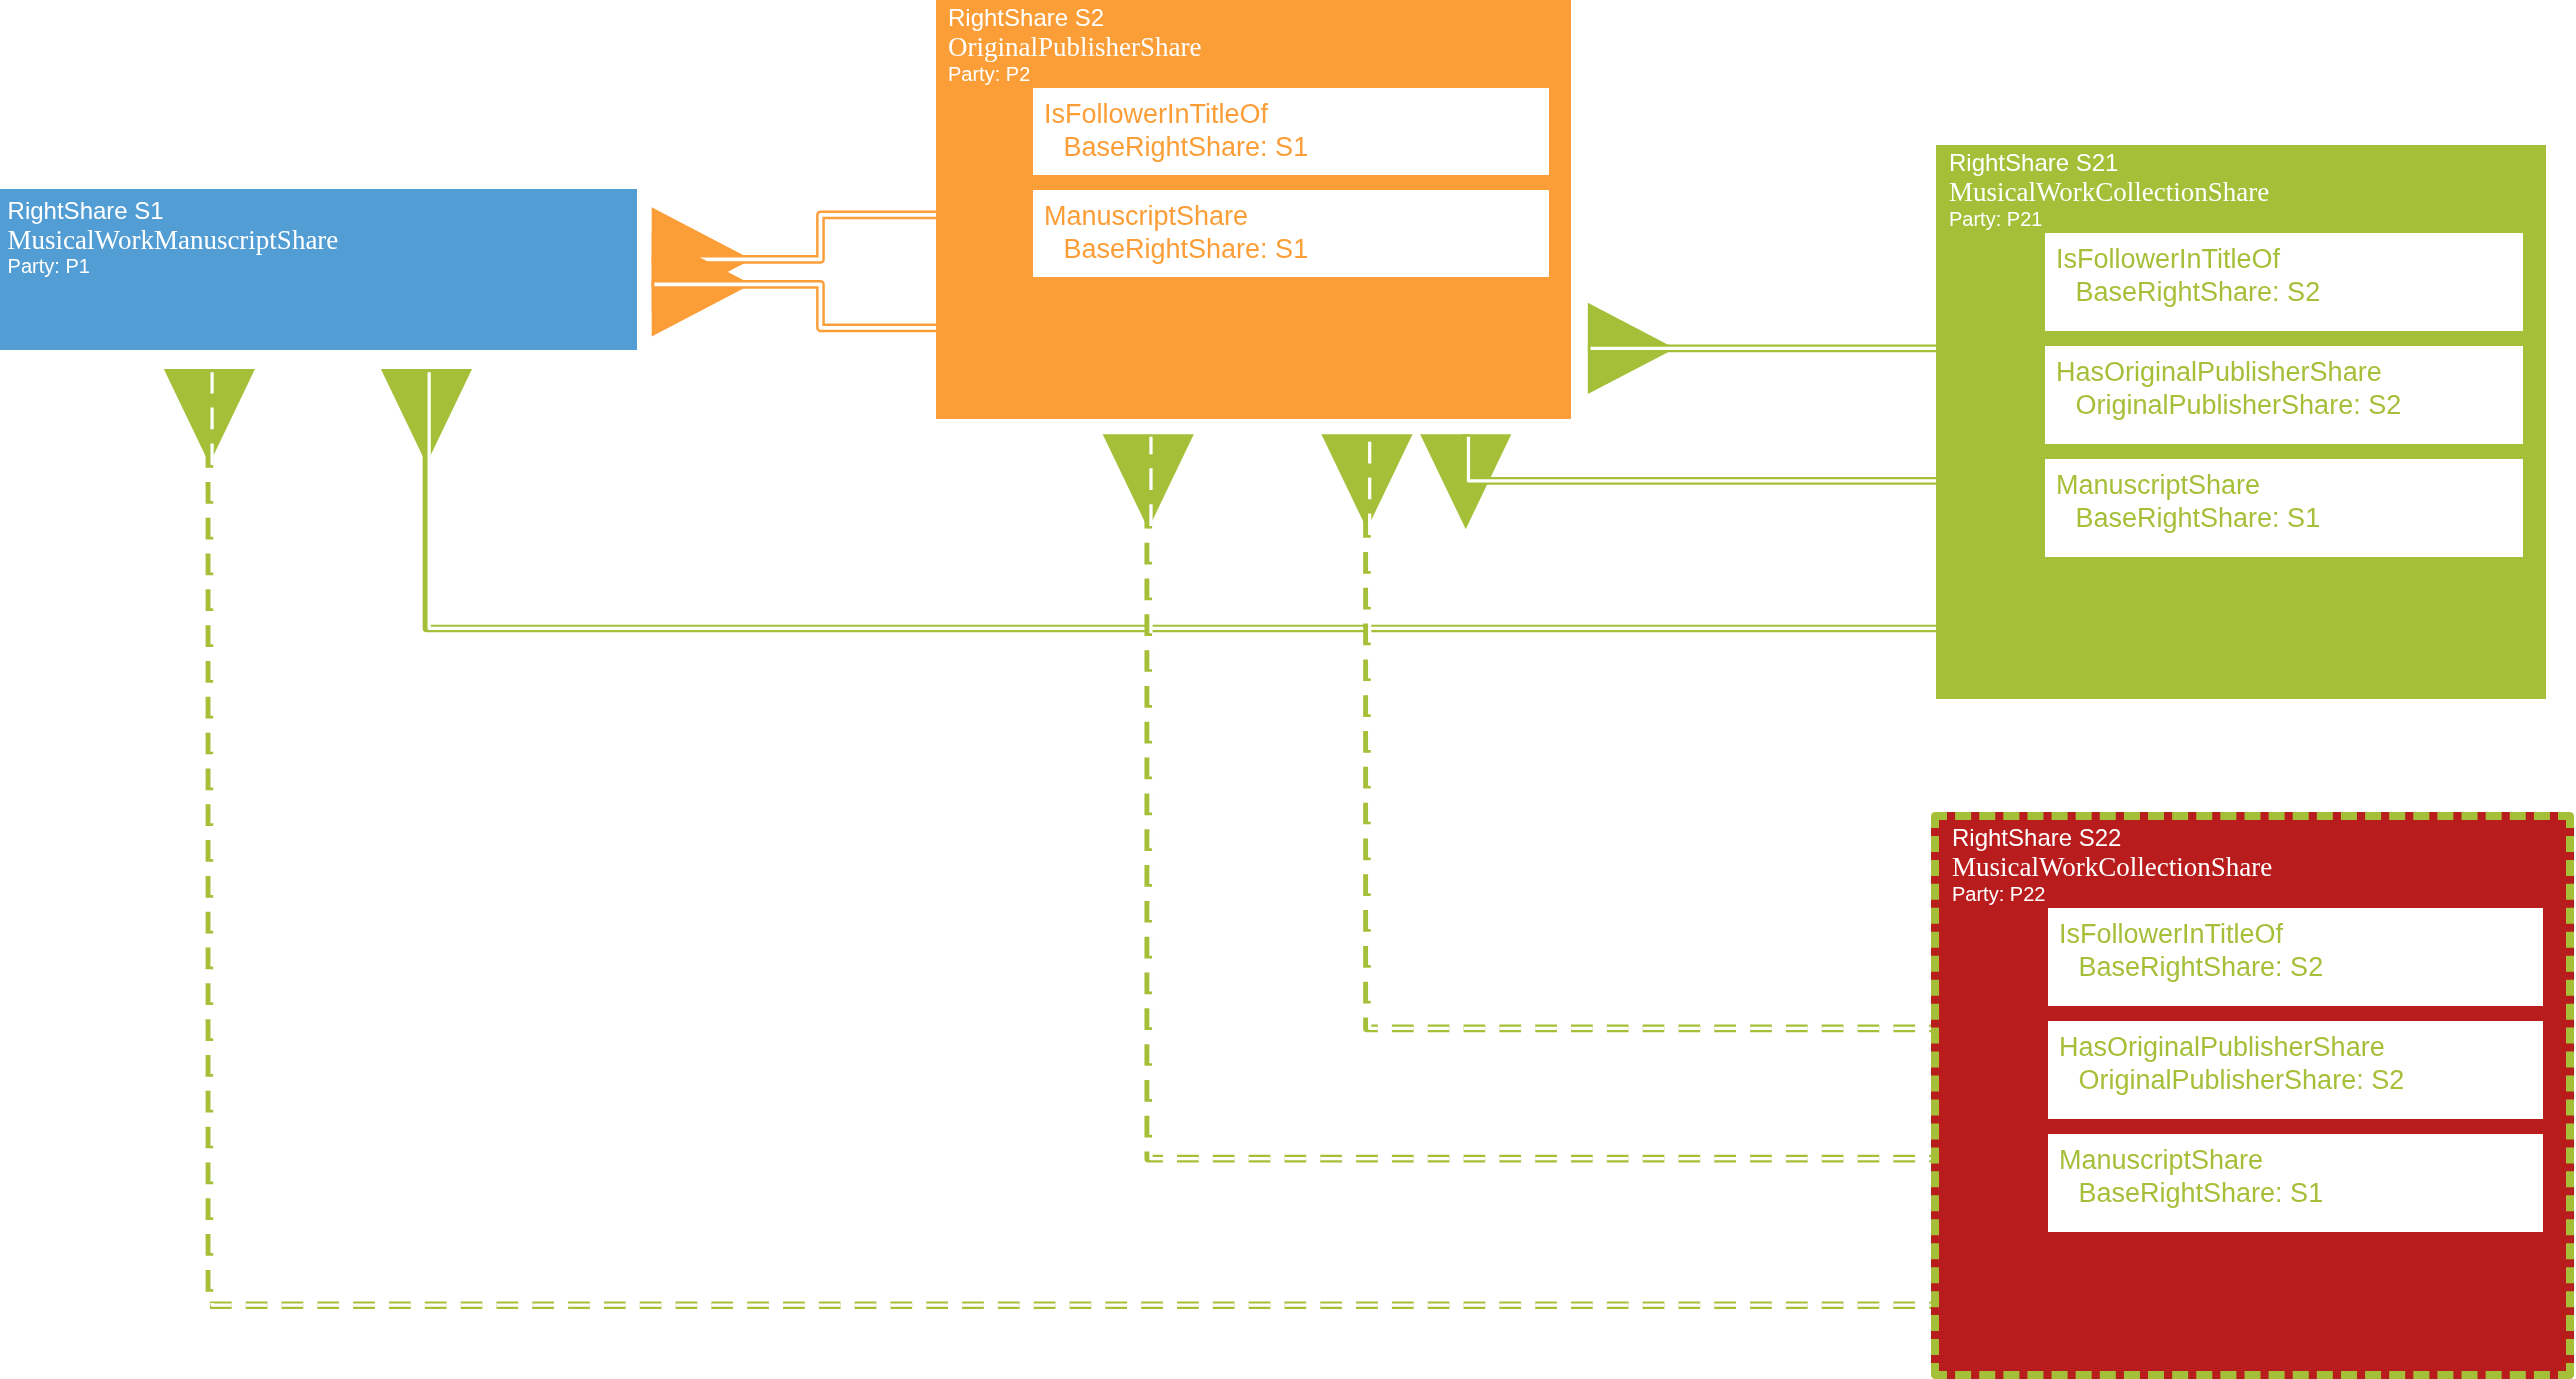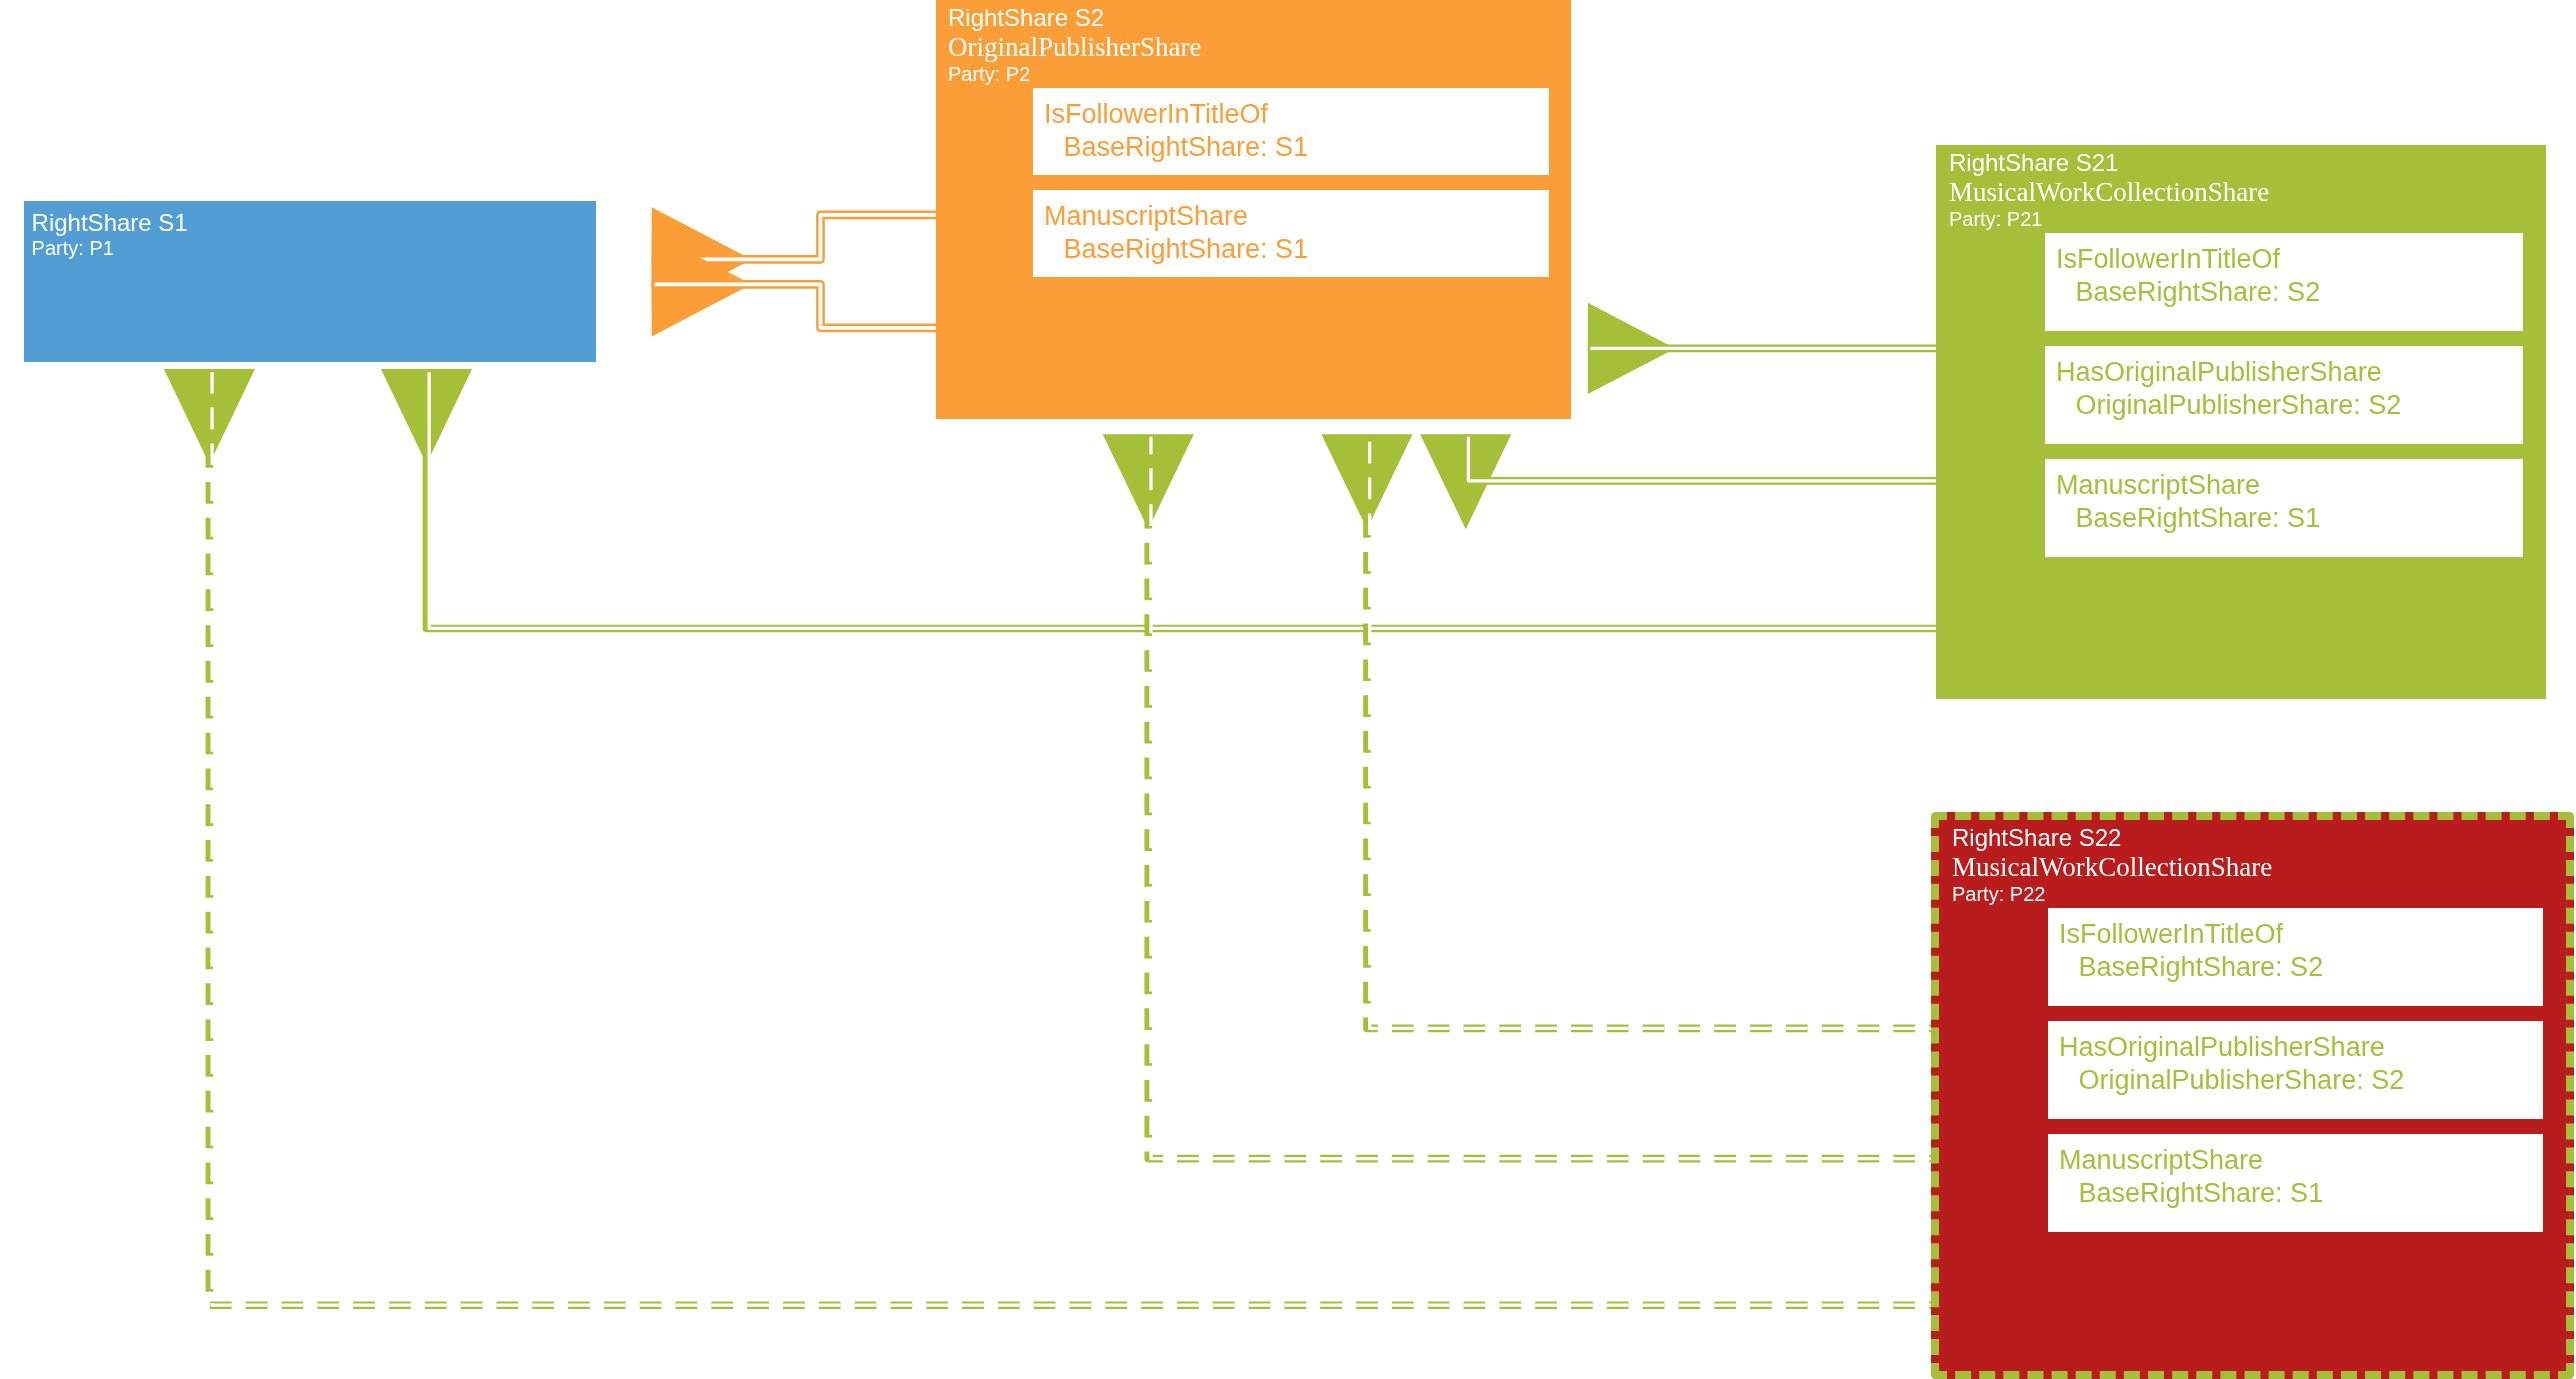--- a/index.html
+++ b/index.html
@@ -76,25 +76,24 @@
     font-family: "Liberation Sans", sans-serif;
     font-size: 27px;
     line-height: 1.22;
     white-space: nowrap;
     padding-left: 19.5px;
   }
 
   
   #node-s1 {
     left: 0px;
-    top: 201px;
-    width: 572px;
+    top: 189px;
+    width: 637px;
     height: 161px;
     background: #529dd3;
-    margin-left: 24px;
   }
   #node-s1 .node-head { padding: 8.7px 13px 0 7.6px; }
 
   
   #node-s2 {
     left: 936px;
     top: 0px;
     width: 635px;
     height: 419px;
     background: #fb9e37;
@@ -187,20 +186,21 @@
 
     <g>
       <path d="M3660,2405 L385,2405 L385,680" fill="none" stroke="#a6bf39" stroke-width="14" stroke-linejoin="round" stroke-dasharray="40 26" marker-end="url(#arrU-g)"></path>
       <path d="M3660,2405 L390,2405 L390,686" fill="none" stroke="#ffffff" stroke-width="6" stroke-linejoin="round" stroke-dasharray="40 26"></path>
     </g>
   </svg>
 
   <div class="node" id="node-s1">
     <div class="node-head">
       <div class="node-title">RightShare S1</div>
+      <div class="node-type">MusicalWorkManuscriptShare</div>
       <div class="node-party">Party: P1</div>
     </div>
   </div>
 
   <div class="node" id="node-s2">
     <div class="node-head">
       <div class="node-title">RightShare S2</div>
       <div class="node-type">OriginalPublisherShare</div>
       <div class="node-party">Party: P2</div>
     </div>

